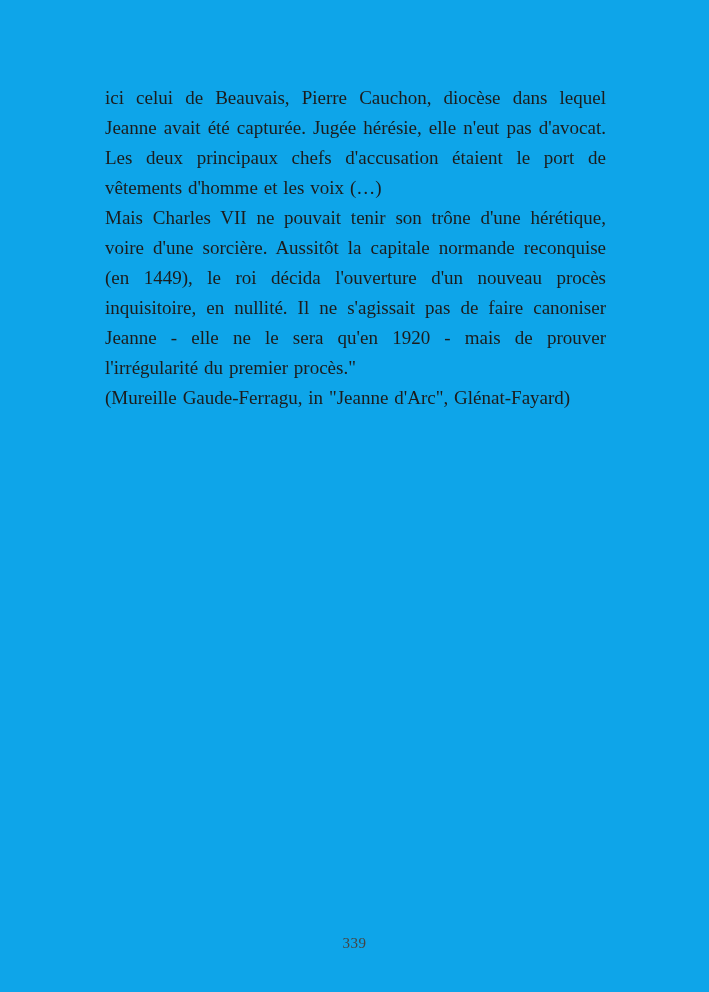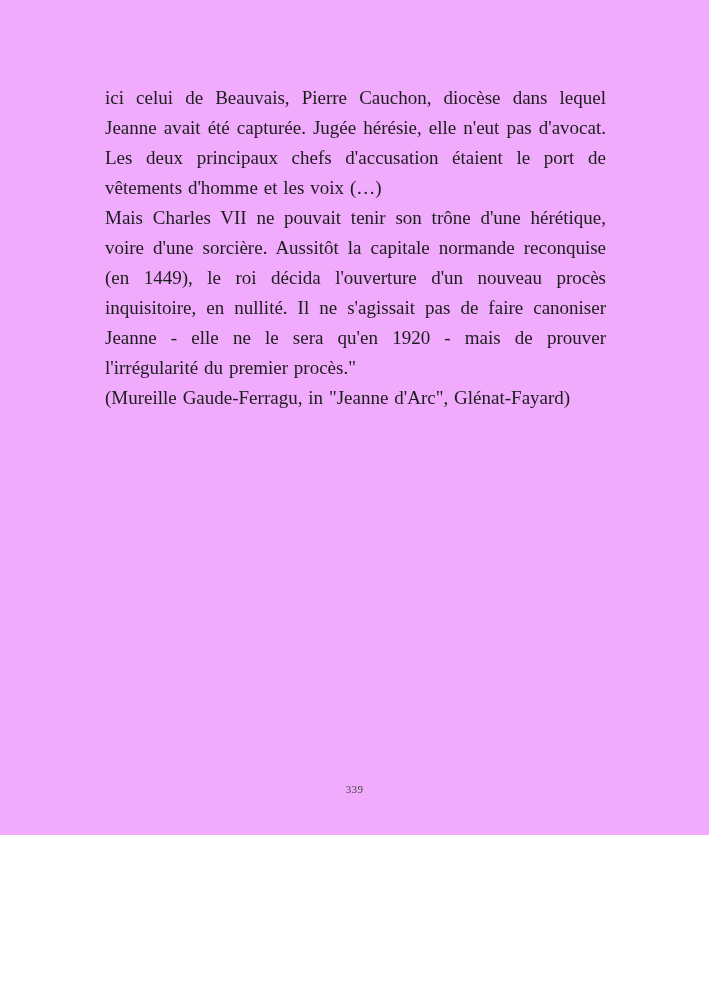--- a/index.html
+++ b/index.html
@@ -13,22 +13,22 @@
     position: relative;
     font-family: "Liberation Serif", "DejaVu Serif", serif;
     color: #1c1c1c;
     overflow: hidden;
   }
   .page {
     position: absolute;
     top: 0;
     left: 0;
     width: 709px;
-    height: 835px;
-    background: #f0abfc;
+    height: 992px;
+    background: #0ea5e9;
   }
   .text-block {
     position: absolute;
     top: 83px;
     left: 105px;
     width: 501px;
   }
   .text-block p {
     margin: 0;
     padding: 0;
@@ -37,21 +37,21 @@
     text-align: justify;
     text-justify: inter-word;
     word-spacing: 0.06em;
   }
   .page-number {
     position: absolute;
     left: 0;
     right: 0;
     bottom: 40px;
     text-align: center;
-    font-size: 11px;
+    font-size: 15px;
     color: #444444;
     letter-spacing: 0.03em;
   }
 </style>
 </head>
 <body>
 
 <div class="page">
   <div class="text-block">
     <p>ici celui de Beauvais, Pierre Cauchon, diocèse dans lequel Jeanne avait été capturée. Jugée hérésie, elle n'eut pas d'avocat. Les deux principaux chefs d'accusation étaient le port de vêtements d'homme et les voix (…)</p>

